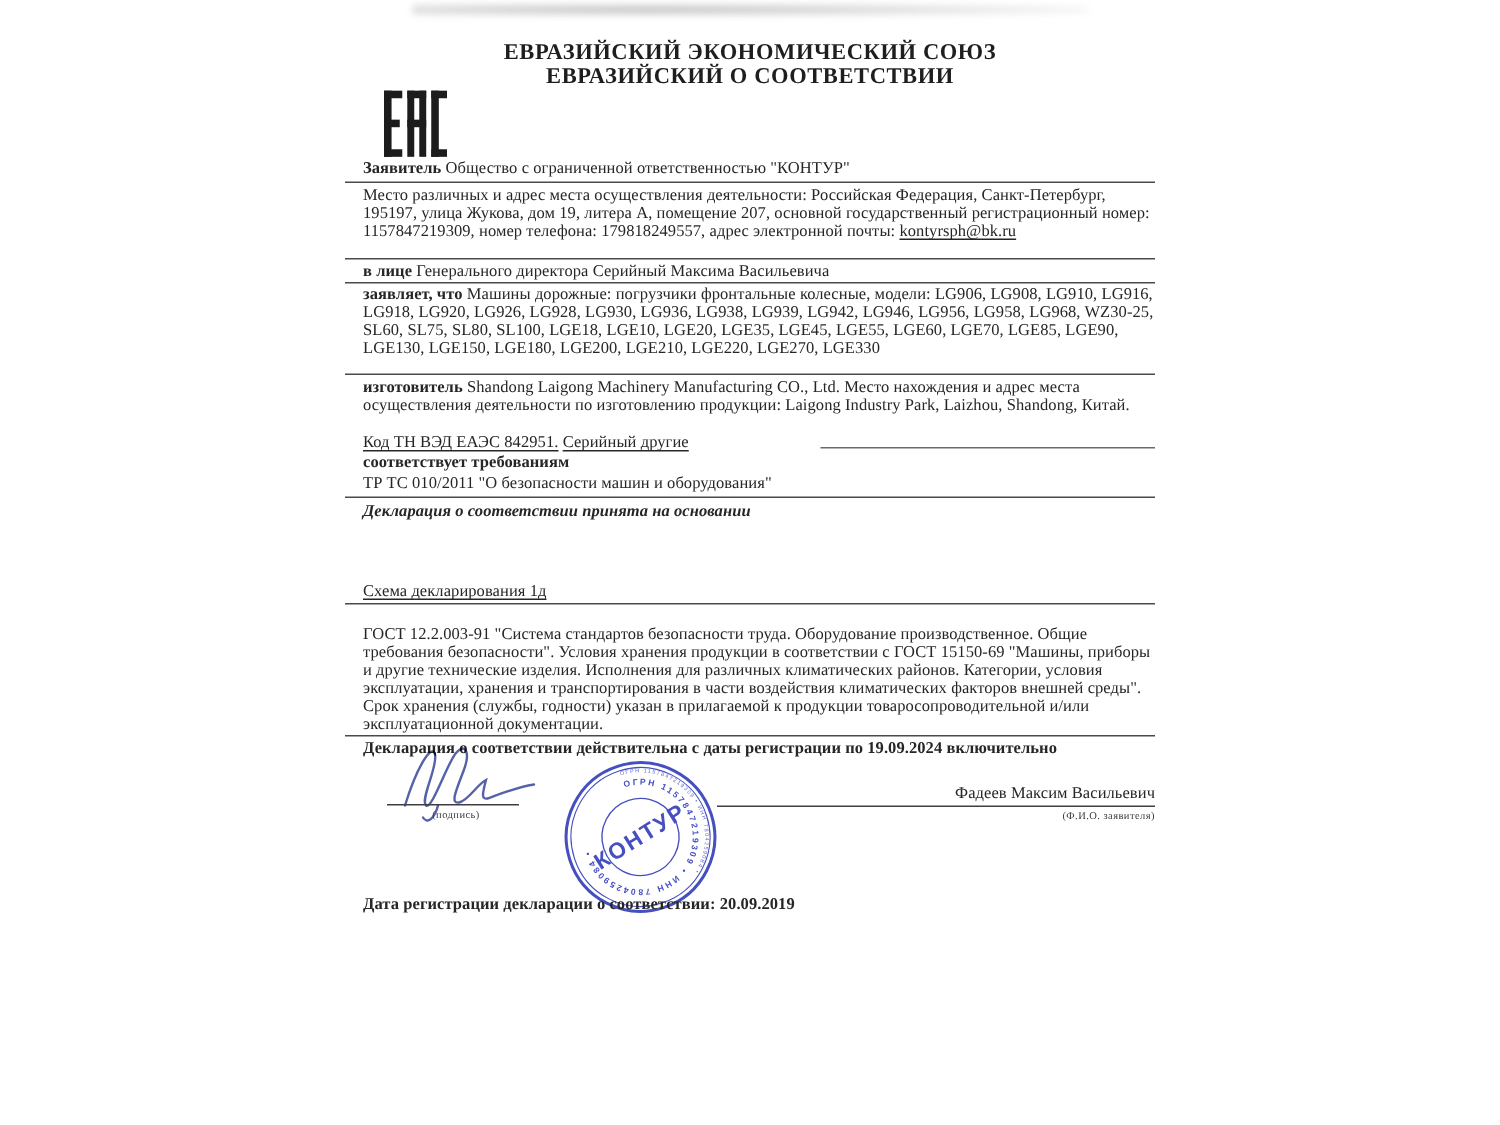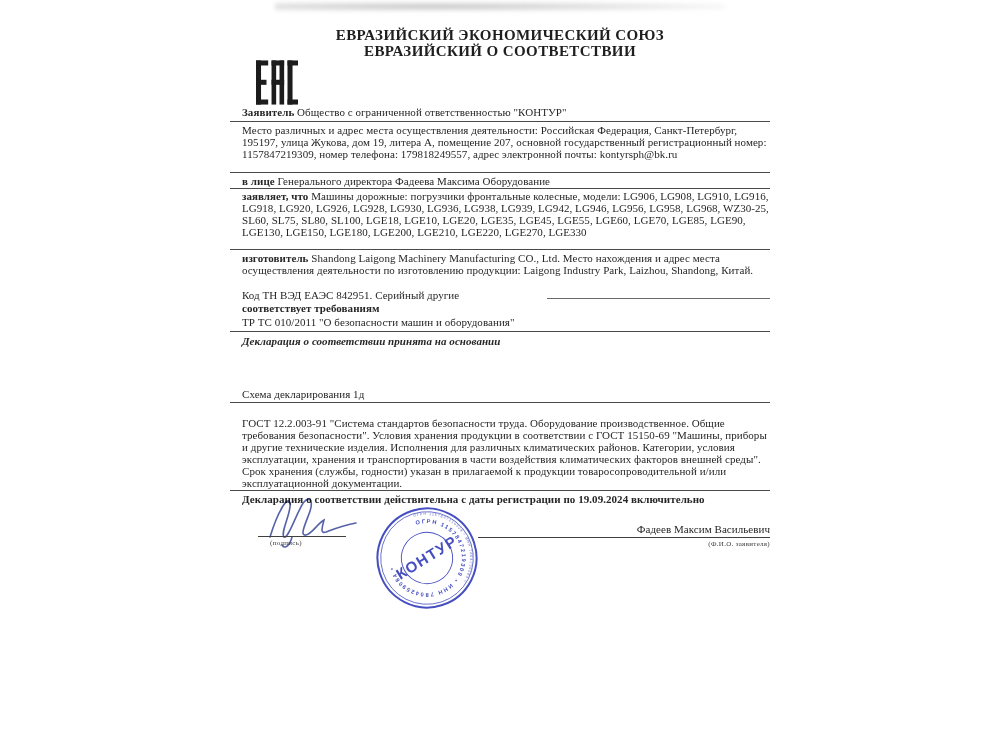--- a/index.html
+++ b/index.html
@@ -2,21 +2,21 @@
 <html><head>
 <meta charset="utf-8">
 <style>
   html,body{margin:0;padding:0;background:#ffffff;}
   .page{position:relative;width:1000px;height:750px;background:#fff;overflow:hidden;
         font-family:"Liberation Serif","DejaVu Serif",serif;color:#262626;}
   .abs{position:absolute;}
   .title{left:230px;width:540px;text-align:center;font-weight:bold;font-size:15px;letter-spacing:.4px;color:#1e1e1e;}
   .body-txt{font-size:11px;line-height:12.1px;letter-spacing:.05px;}
   .b{font-weight:bold;}
-  .u{text-underline-offset:2px;text-align:center;}
+  .u{text-decoration:underline;text-underline-offset:2px;text-align:center;}
   .rule{left:230px;width:540px;height:0;border-top:1px solid #4a4a4a;}
   .rule.light{border-top-color:#6a6a6a;}
   .para{left:230px;width:533px;margin-left:12px;}
   .lbl{font-size:7px;color:#3a3a3a;letter-spacing:.3px;text-align:center;}
   .sigline{height:0;border-top:1px solid #3f3f3f;}
   .smudge{left:275px;top:2px;width:450px;height:9px;
           background:radial-gradient(ellipse at 35% 50%, rgba(120,120,120,.45), rgba(160,160,160,.22) 55%, rgba(255,255,255,0) 85%);
           filter:blur(2px);}
   .stamp{left:372px;top:503px;width:110px;height:110px;opacity:.92;mix-blend-mode:multiply;}
   .sig{left:252px;top:493px;width:130px;height:60px;mix-blend-mode:multiply;}
@@ -56,21 +56,21 @@
   <div class="abs rule" style="top:121px;"></div>
 
   <div class="abs para body-txt" style="top:124px;">
     <span>Место различных и адрес места осуществления деятельности: Российская Федерация, Санкт-Петербург, 195197, улица Жукова, дом 19, литера А, помещение 207, основной государственный регистрационный номер: 1157847219309, номер телефона: 179818249557, адрес электронной почты:</span>
     <span class="u">kontyrsph@bk.ru</span>
   </div>
   <div class="abs rule" style="top:172px;"></div>
 
   <div class="abs para body-txt" style="top:175px;">
     <span class="b">в лице</span>
-    <span>Генерального директора Фадеева Максима Оборудование</span>
+    <span>Генерального директора Серийный Максима Васильевича</span>
   </div>
   <div class="abs rule" style="top:188px;"></div>
 
   <div class="abs para body-txt" style="top:190px;">
     <span class="b">заявляет, что</span>
     <span>Машины дорожные: погрузчики фронтальные колесные,  модели: LG906, LG908, LG910, LG916, LG918, LG920, LG926, LG928, LG930, LG936, LG938, LG939, LG942, LG946, LG956, LG958, LG968, WZ30-25, SL60, SL75, SL80, SL100, LGE18, LGE10, LGE20, LGE35, LGE45, LGE55, LGE60, LGE70, LGE85, LGE90, LGE130, LGE150, LGE180, LGE200, LGE210, LGE220, LGE270, LGE330</span>
   </div>
   <div class="abs rule" style="top:249px;"></div>
 
   <div class="abs para body-txt" style="top:252px;">
@@ -99,21 +99,21 @@
 
   <div class="abs para body-txt b" style="top:493px;">Декларация о соответствии действительна с даты регистрации по 19.09.2024 включительно</div>
 
   <svg class="abs sig" viewBox="0 0 130 60" aria-hidden="true">
     <g fill="none" stroke="#44519f" stroke-width="1.6" stroke-linecap="round" opacity=".9">
       <path d="M18,44 C26,18 36,2 38,10 C40,18 28,40 32,44 C36,47 46,16 52,9 C58,2 62,8 57,21 C52,34 48,43 54,42 C60,41 66,30 72,27 C70,35 68,41 74,39 C82,36 92,32 104,30"></path>
       <path d="M40,44 C38,52 33,57 30,52"></path>
     </g>
   </svg>
   <div class="abs sigline" style="top:536px;left:258px;width:88px;"></div>
-  <div class="abs lbl" style="top:539px;left:242px;width:88px;">(подпись)</div>
+  <div class="abs lbl" style="top:539px;left:260px;width:88px;">(подпись)</div>
 
   <div class="abs fio-wrap body-txt" style="top:523px;">Фадеев Максим Васильевич</div>
   <div class="abs sigline" style="top:537px;left:478px;width:292px;"></div>
   <div class="abs lbl fio-wrap" style="top:540px;">(Ф.И.О. заявителя)</div>
 
   <svg class="abs stamp" viewBox="0 0 120 120" aria-hidden="true">
     <defs>
       <path id="ringIn" d="M60,22 a38,38 0 1,1 -0.05,0"></path>
       <path id="ringOut" d="M60,13 a47,47 0 1,1 -0.05,0"></path>
     </defs>
@@ -126,14 +126,18 @@
           <textPath href="#ringIn">ОГРН 1157847219309 • ИНН 7804259084 •</textPath>
         </text>
         <text font-size="4" letter-spacing="1" opacity=".85" font-family="Liberation Sans, sans-serif">
           <textPath href="#ringOut">ОГРН 1157847219309 • ИНН 7804259084 •</textPath>
         </text>
         <text x="60" y="65" text-anchor="middle" font-size="16.5" font-weight="bold" letter-spacing="1.5" transform="rotate(-14 60 60)" font-family="Liberation Sans, sans-serif">КОНТУР</text>
       </g>
     </g>
   </svg>
 
+  <div class="abs para body-txt b" style="top:597px;">
+    <span>Дата регистрации декларации о соответствии:</span>
+    <span>20.09.2019</span>
+  </div>
 
 </div>
 
 </body></html>

